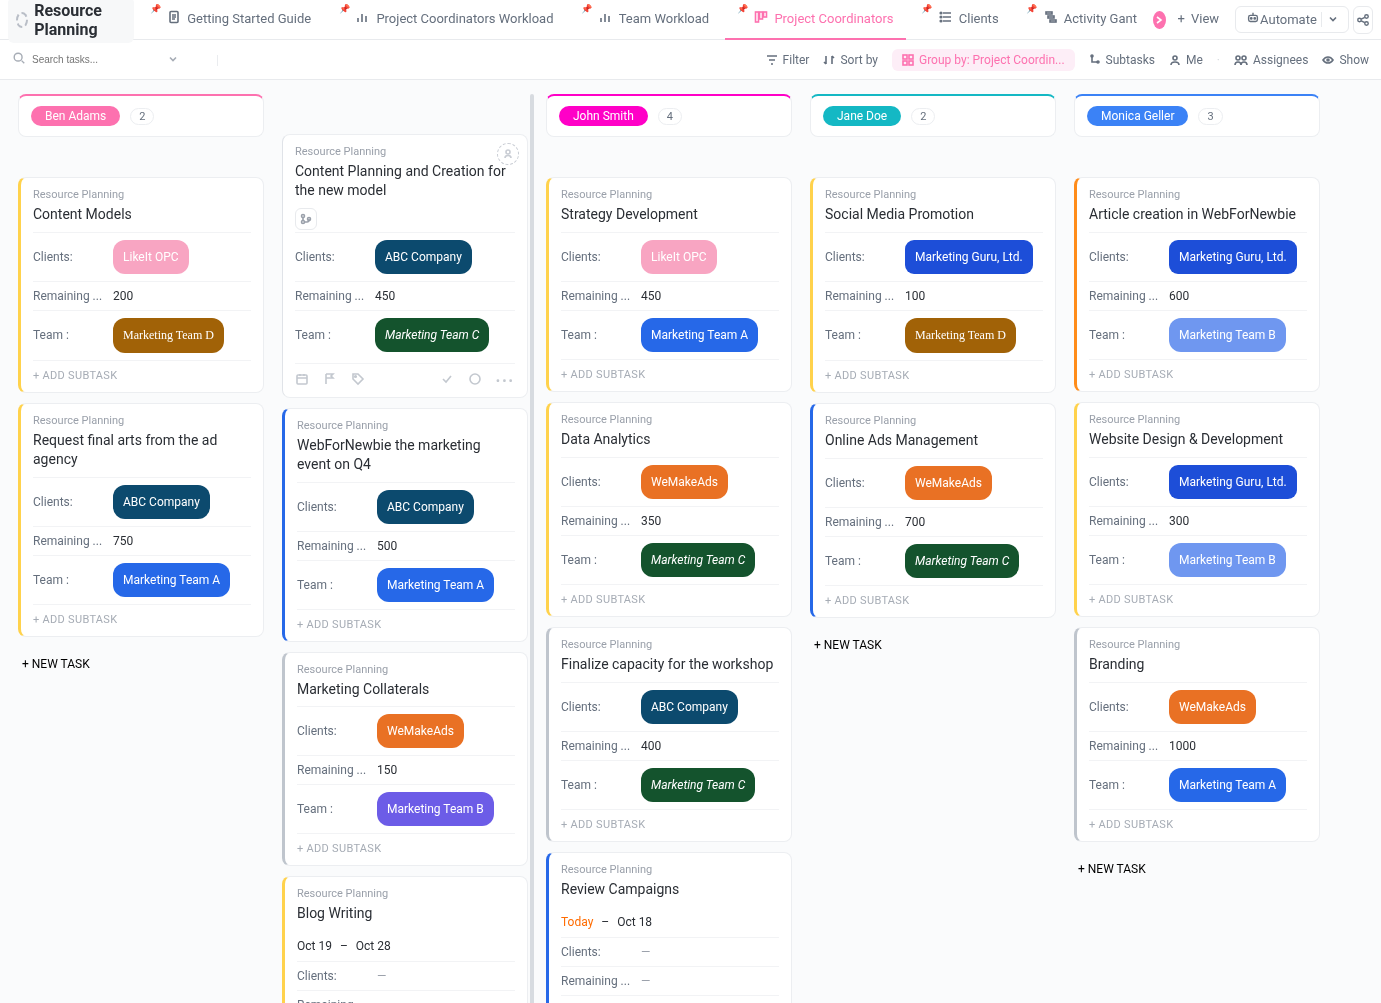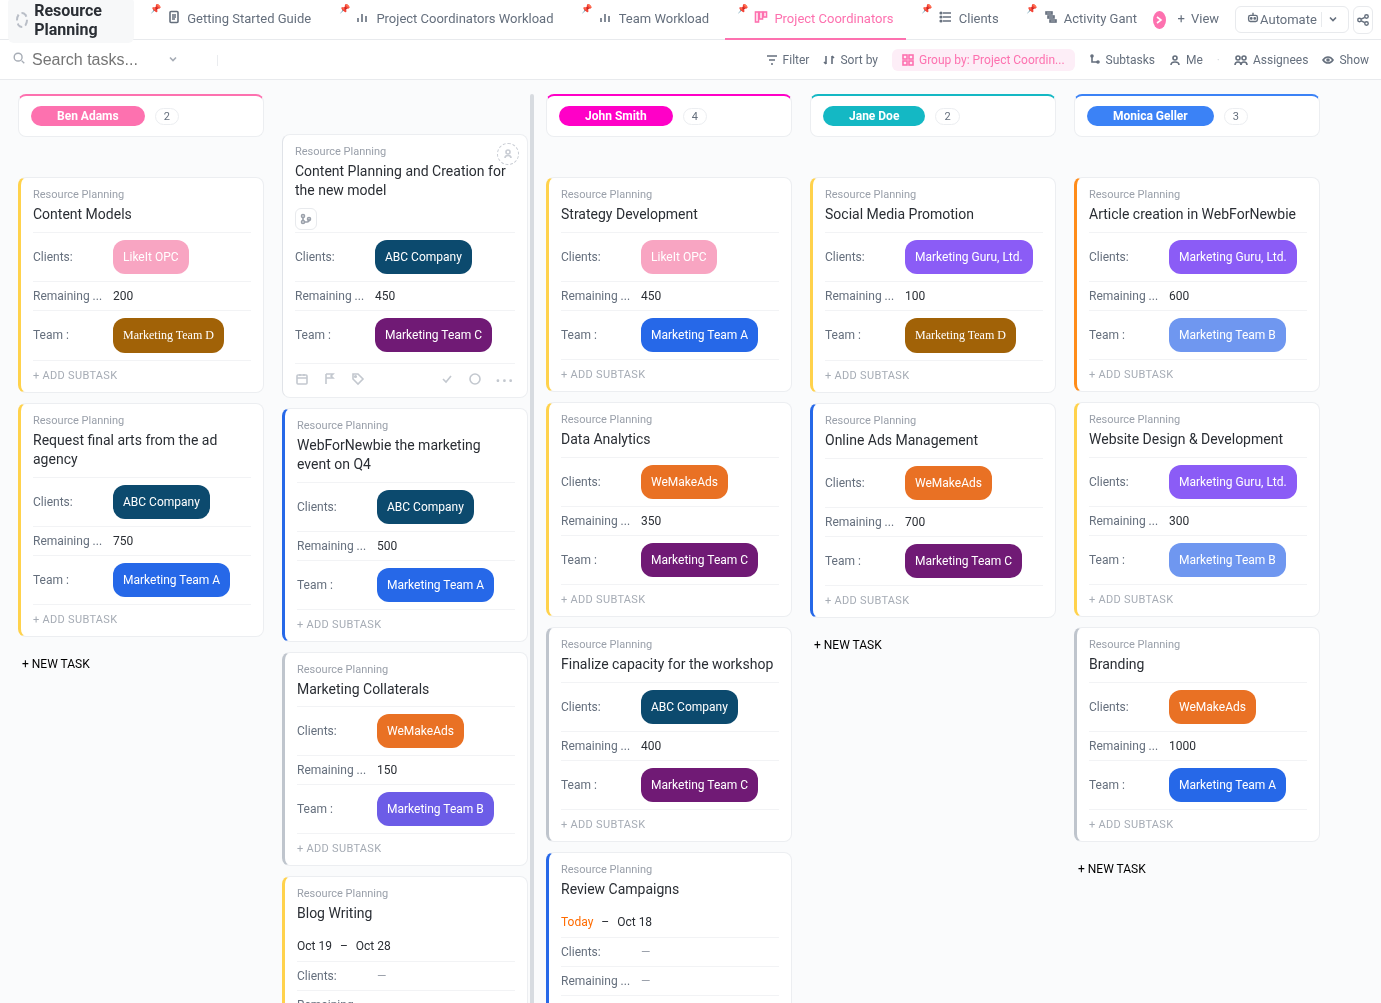--- a/index.html
+++ b/index.html
@@ -56,42 +56,42 @@
     display: flex; align-items: center; justify-content: center;
     width: 28px; height: 28px; border: 1px solid #e8eaed; border-radius: 6px; color: #656f7d;
   }
   
   .toolbar {
     display: flex; align-items: center; height: 40px;
     background: #fff; border-bottom: 1px solid #e8eaed;
     padding: 0 12px; gap: 14px; font-size: 12px; color: #656f7d;
   }
   .search-wrap { display: flex; align-items: center; gap: 6px; color: #a6acb5; flex-shrink:0; width: 190px;}
-  .search-input { border: none; outline: none; font-size: 16px; color: #1d4ed8; background: transparent; width: 130px;}
+  .search-input { border: none; outline: none; font-size: 10px; color: #1d4ed8; background: transparent; width: 130px;}
   .toolbar-spacer { flex: 1; }
   .tool-item { display: inline-flex; align-items: center; gap: 5px; cursor: pointer; white-space: nowrap;}
   .tool-item.pill {
     background: #fdeef7; color: #fd71af; padding: 4px 10px; border-radius: 6px;
   }
   .dot-sep { color: #d7dbe0; }
   
   .board {
     display: flex; gap: 18px; padding: 14px 18px; align-items: flex-start;
     overflow-x: auto;
   }
   .col { width: 246px; flex-shrink: 0; }
   .col-header {
     background: #fff; border: 1px solid #eceef1; border-radius: 8px;
     border-top: 2px solid var(--hc, #fd71af);
     padding: 10px 12px; display: flex; align-items: center; gap: 10px;
     min-width: 246px;
   }
   .name-chip {
-    background: var(--hc); color: #fff; font-size: 12px; font-weight: 700;
-    padding: 3px 26px; border-radius: 12px;
+    background: var(--hc); color: #fff; font-size: 12px; font-weight: 400;
+    padding: 3px 14px; border-radius: 12px;
   }
   .count-badge {
     border: 1px solid #eceef1; border-radius: 10px; padding: 1px 8px; font-size: 11px; color: #656f7d;
   }
   .cards { display: flex; flex-direction: column; gap: 10px; margin-top: 40px; }
   .card {
     background: #fff; border: 1px solid #eceef1; border-radius: 8px;
     border-left: 3px solid var(--cc, #ffd24c);
     padding: 10px 12px 4px 12px;
     min-width: 246px;
@@ -135,24 +135,24 @@
   }
   .card-actions .spacer{flex:1;}
   .scroll-indicator {
     position:absolute; top:0; right:-6px; bottom:0; width:4px; background:#d7dbe0; border-radius:2px;
   }
   .col-rel { position: relative; }
   
   .c-pink   { background:#f8a5c2; }
   .c-orange { background:#e97124;text-align:right; }
   .c-red    { background:#0c4a6e; }
-  .c-teal   { background:#8b5cf6; }
+  .c-teal   { background:#1d4ed8;border-radius:9px; }
   .c-blueA  { background:#2668e8; }
   .c-blueB  { background:#6f97f0; }
-  .c-blueC  { background:#701a75; }
+  .c-blueC  { background:#14532d;font-style:italic; }
   .c-blueD  { background:#a16207;font-family:Liberation Serif, serif; }
   .c-purple { background:#6c5ce7; }
   
   svg { stroke: currentColor; fill: none; stroke-width: 1.6; }
 </style>
 </head>
 <body>
 
 <div class="topbar">
   <div class="page-title-wrap">

